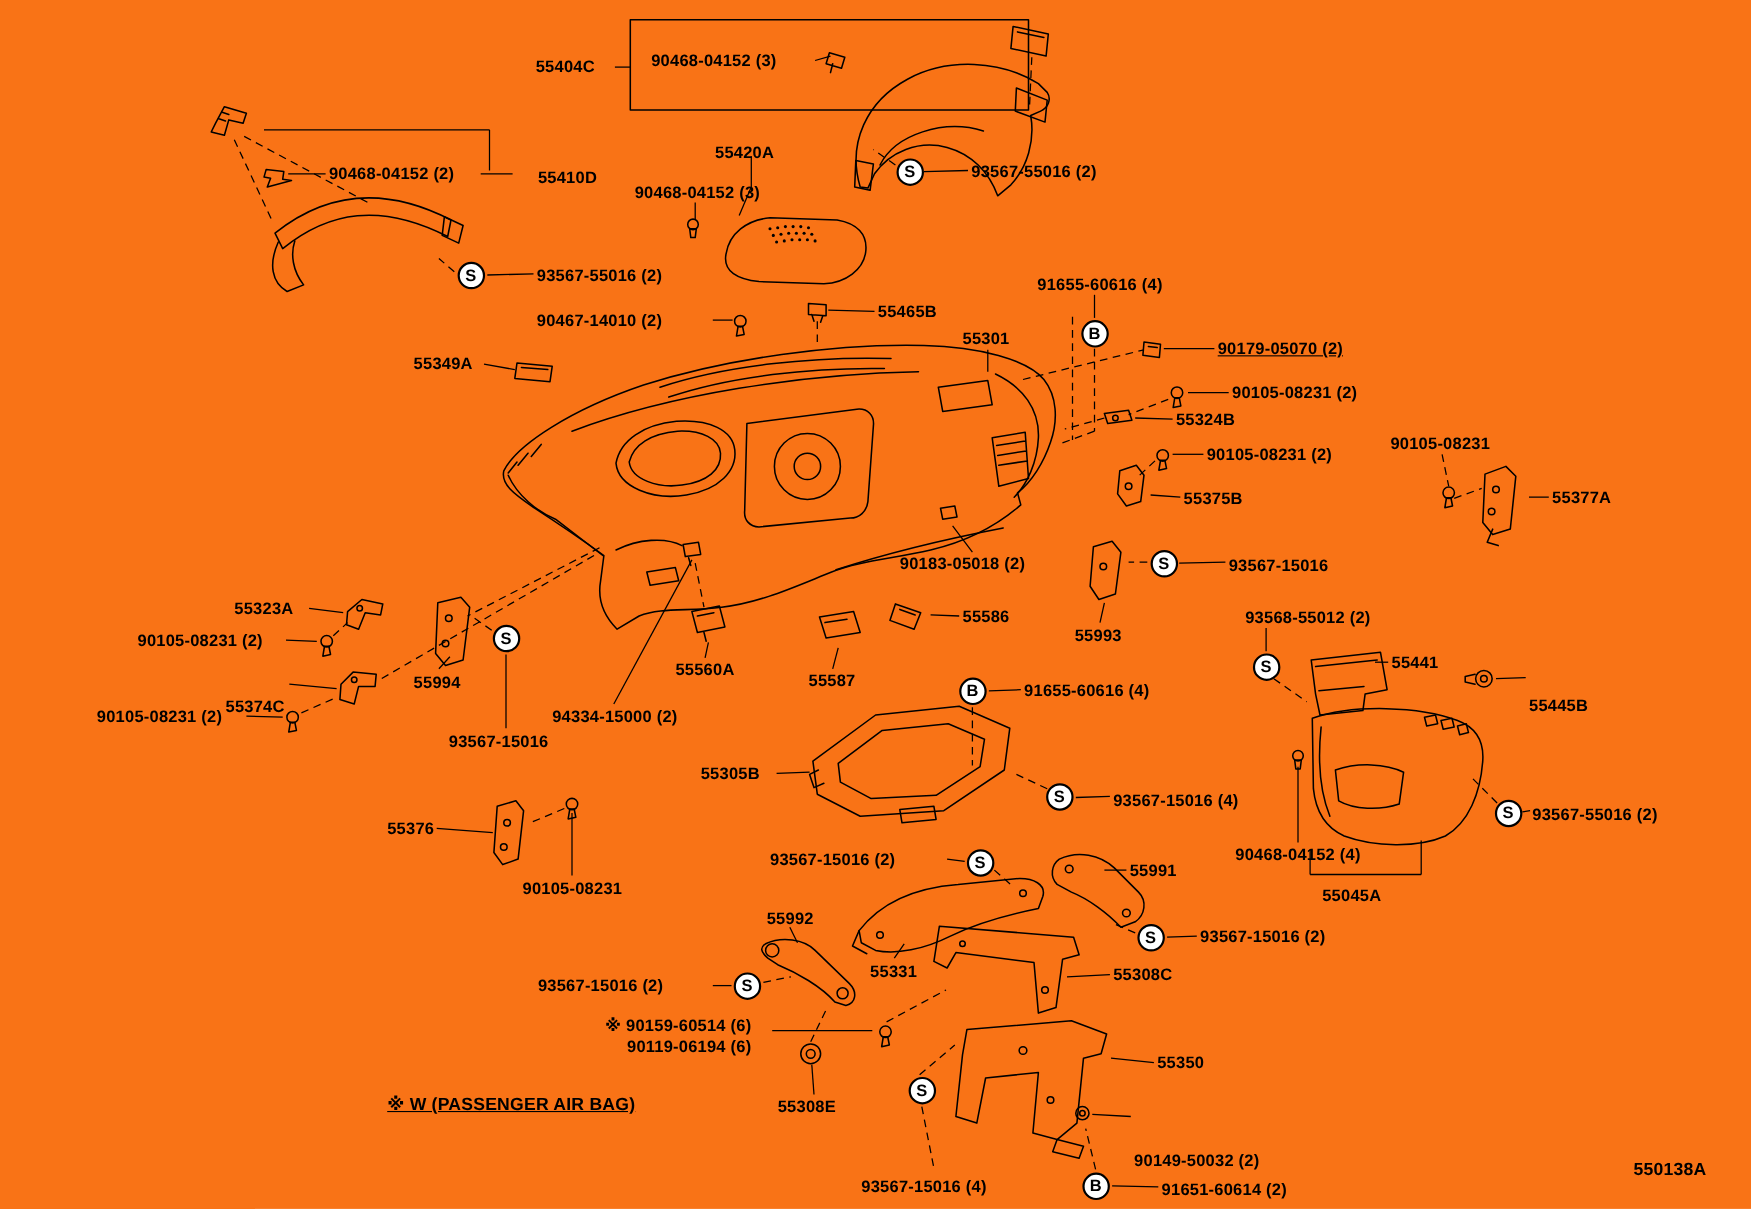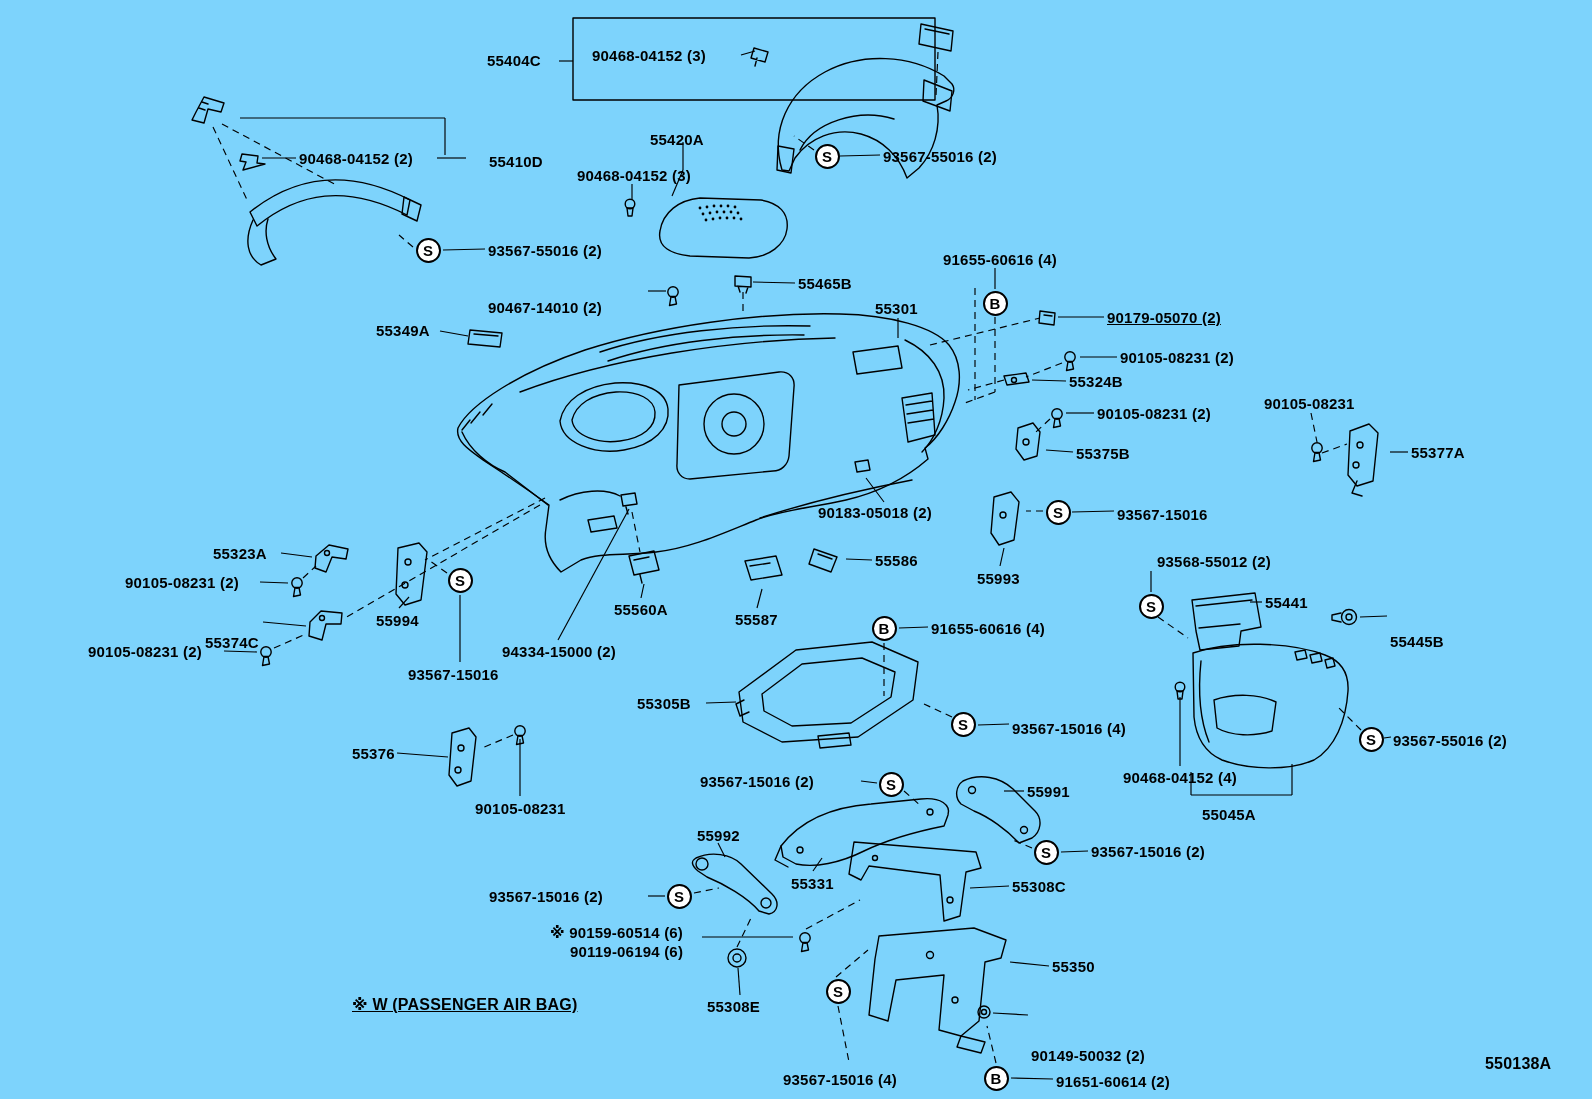--- a/index.html
+++ b/index.html
@@ -1,17 +1,17 @@
 <!DOCTYPE html>
 <html><head>
 <meta charset="utf-8">
 <style>
   html,body{margin:0;padding:0;background:#fff;}
   #stage{
-    position:relative;width:1592px;height:1099px;background:#7dd3fc;
+    position:relative;width:1592px;height:1099px;background:#f97316;
     font-family:"Liberation Sans","DejaVu Sans",sans-serif;overflow:hidden;color:#000;
   }
   #artwork{position:absolute;left:0;top:0;width:1592px;height:1099px;}
   #artwork .part{stroke:#000;fill:none;stroke-width:1.4;stroke-linejoin:round;stroke-linecap:round;}
   #artwork .fillblack{fill:#000;stroke:none;}
   #leader-lines line{stroke:#000;stroke-width:1.15;}
   #leader-lines line.dashed{stroke-dasharray:7 5;}
   .part-label{
     position:absolute;font-weight:bold;font-size:15px;line-height:19px;
     white-space:nowrap;letter-spacing:.2px;color:#000;
@@ -352,39 +352,39 @@
 
   <div id="label-layer">
       <div class="part-label" style="left: 487px; top: 51px;">55404C</div>
       <div class="part-label" style="left: 592px; top: 46px;">90468-04152 (3)</div>
       <div class="part-label" style="left: 650px; top: 130px;">55420A</div>
       <div class="part-label" style="left: 577px; top: 166px;">90468-04152 (3)</div>
       <div class="part-label" style="left: 469px; top: 152px; margin-left: 20px;">55410D</div>
       <div class="part-label" style="left: 299px; top: 149px;">90468-04152 (2)</div>
       <div class="part-label" style="left: 883px; top: 147px;">93567-55016 (2)</div>
       <div class="part-label" style="left: 488px; top: 241px;">93567-55016 (2)</div>
-      <div class="part-label" style="left: 488px; top: 298px;">90467-14010 (2)</div>
+      <div class="part-label" style="left: 488px; top: 282px;">90467-14010 (2)</div>
       <div class="part-label" style="left: 798px; top: 274px;">55465B</div>
       <div class="part-label" style="left: 875px; top: 299px;">55301</div>
       <div class="part-label" style="left: 943px; top: 250px;">91655-60616 (4)</div>
       <div class="part-label" style="left: 1107px; top: 308px; text-decoration: underline;">90179-05070 (2)</div>
       <div class="part-label" style="left: 376px; top: 321px;">55349A</div>
       <div class="part-label" style="left: 1120px; top: 348px;">90105-08231 (2)</div>
       <div class="part-label" style="left: 1069px; top: 372px;">55324B</div>
       <div class="part-label" style="left: 1097px; top: 404px;">90105-08231 (2)</div>
       <div class="part-label" style="left: 1264px; top: 394px;">90105-08231</div>
       <div class="part-label" style="left: 1076px; top: 444px;">55375B</div>
       <div class="part-label" style="left: 1411px; top: 443px;">55377A</div>
       <div class="part-label" style="left: 818px; top: 503px;">90183-05018 (2)</div>
       <div class="part-label" style="left: 1117px; top: 505px;">93567-15016</div>
       <div class="part-label" style="left: 213px; top: 544px;">55323A</div>
       <div class="part-label" style="left: 125px; top: 573px;">90105-08231 (2)</div>
       <div class="part-label" style="left: 875px; top: 551px;">55586</div>
       <div class="part-label" style="left: 977px; top: 569px;">55993</div>
-      <div class="part-label" style="left: 1157px; top: 552px;">93568-55012 (2)</div>
+      <div class="part-label" style="left: 1132px; top: 552px;">93568-55012 (2)</div>
       <div class="part-label" style="left: 205px; top: 633px;">55374C</div>
       <div class="part-label" style="left: 88px; top: 642px;">90105-08231 (2)</div>
       <div class="part-label" style="left: 376px; top: 611px;">55994</div>
       <div class="part-label" style="left: 614px; top: 600px;">55560A</div>
       <div class="part-label" style="left: 735px; top: 610px;">55587</div>
       <div class="part-label" style="left: 502px; top: 642px;">94334-15000 (2)</div>
       <div class="part-label" style="left: 931px; top: 619px;">91655-60616 (4)</div>
       <div class="part-label" style="left: 1265px; top: 593px;">55441</div>
       <div class="part-label" style="left: 1390px; top: 632px;">55445B</div>
       <div class="part-label" style="left: 408px; top: 665px;">93567-15016</div>

